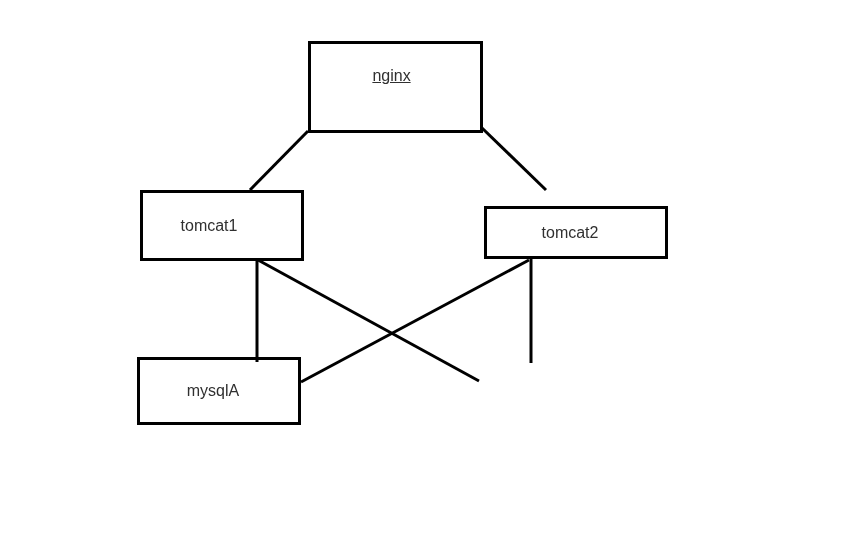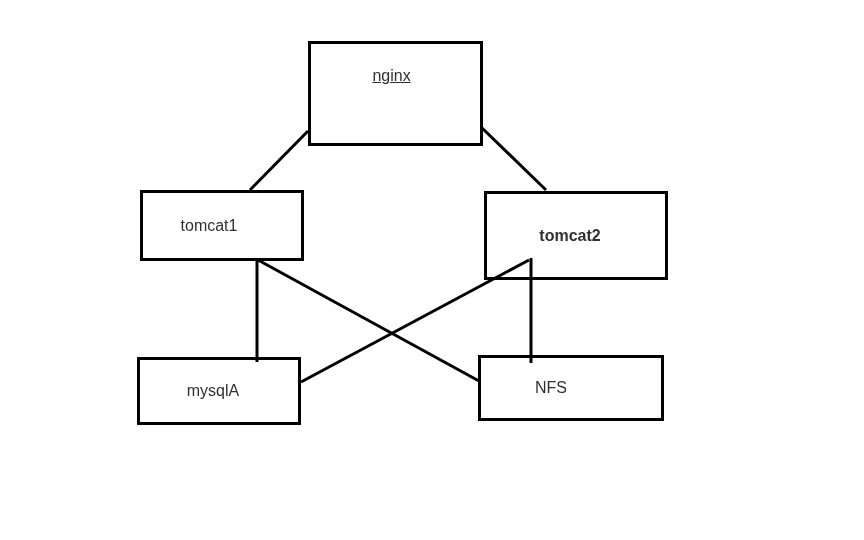--- a/index.html
+++ b/index.html
@@ -21,25 +21,25 @@
     border: 3px solid #000000;
     background: #ffffff;
     display: flex;
     align-items: center;
     justify-content: center;
     font-size: 16px;
     color: #303030;
     z-index: 1;
   }
   
-  .node-nginx   { left: 308px; top: 41px;  width: 175px; height: 105px; align-items: flex-start; padding-top: 23px; text-decoration: underline; }
+  .node-nginx   { left: 308px; top: 41px;  width: 175px; height: 92px; align-items: flex-start; padding-top: 23px; text-decoration: underline; }
   .node-nginx .node-label   { transform: translateX(-4px); }
   .node-tomcat1 { left: 140px; top: 190px; width: 164px; height: 71px; }
   .node-tomcat1 .node-label { transform: translateX(-13px); }
-  .node-tomcat2 { left: 484px; top: 191px; width: 184px; height: 89px; font-weight: bold; }
+  .node-tomcat2 { left: 484px; top: 206px; width: 184px; height: 53px; }
   .node-tomcat2 .node-label { transform: translateX(-6px); }
   .node-mysqlA  { left: 137px; top: 357px; width: 164px; height: 68px; padding-left: 16px; }
   .node-mysqlA .node-label  { transform: translateX(-14px); }
   .node-nfs     { left: 478px; top: 355px; width: 186px; height: 66px; }
   .node-nfs .node-label     { transform: translateX(-20px); }
 
   .edges-layer {
     position: absolute;
     left: 0;
     top: 0;
@@ -68,23 +68,20 @@
   </div>
 
   <div class="node node-tomcat2">
     <span class="node-label">tomcat2</span>
   </div>
 
   <div class="node node-mysqlA">
     <span class="node-label">mysqlA</span>
   </div>
 
-  <div class="node node-nfs">
-    <span class="node-label">NFS</span>
-  </div>
 
   <svg class="edges-layer" width="864" height="540" viewBox="0 0 864 540" xmlns="http://www.w3.org/2000/svg">
     <line x1="308" y1="131" x2="250" y2="190"></line>
     <line x1="482" y1="128" x2="546" y2="190"></line>
     <line x1="257" y1="259" x2="257" y2="362"></line>
     <line x1="531" y1="258" x2="531" y2="363"></line>
     <line x1="258" y1="260" x2="479" y2="381"></line>
     <line x1="529" y1="260" x2="301" y2="382"></line>
   </svg>
 

